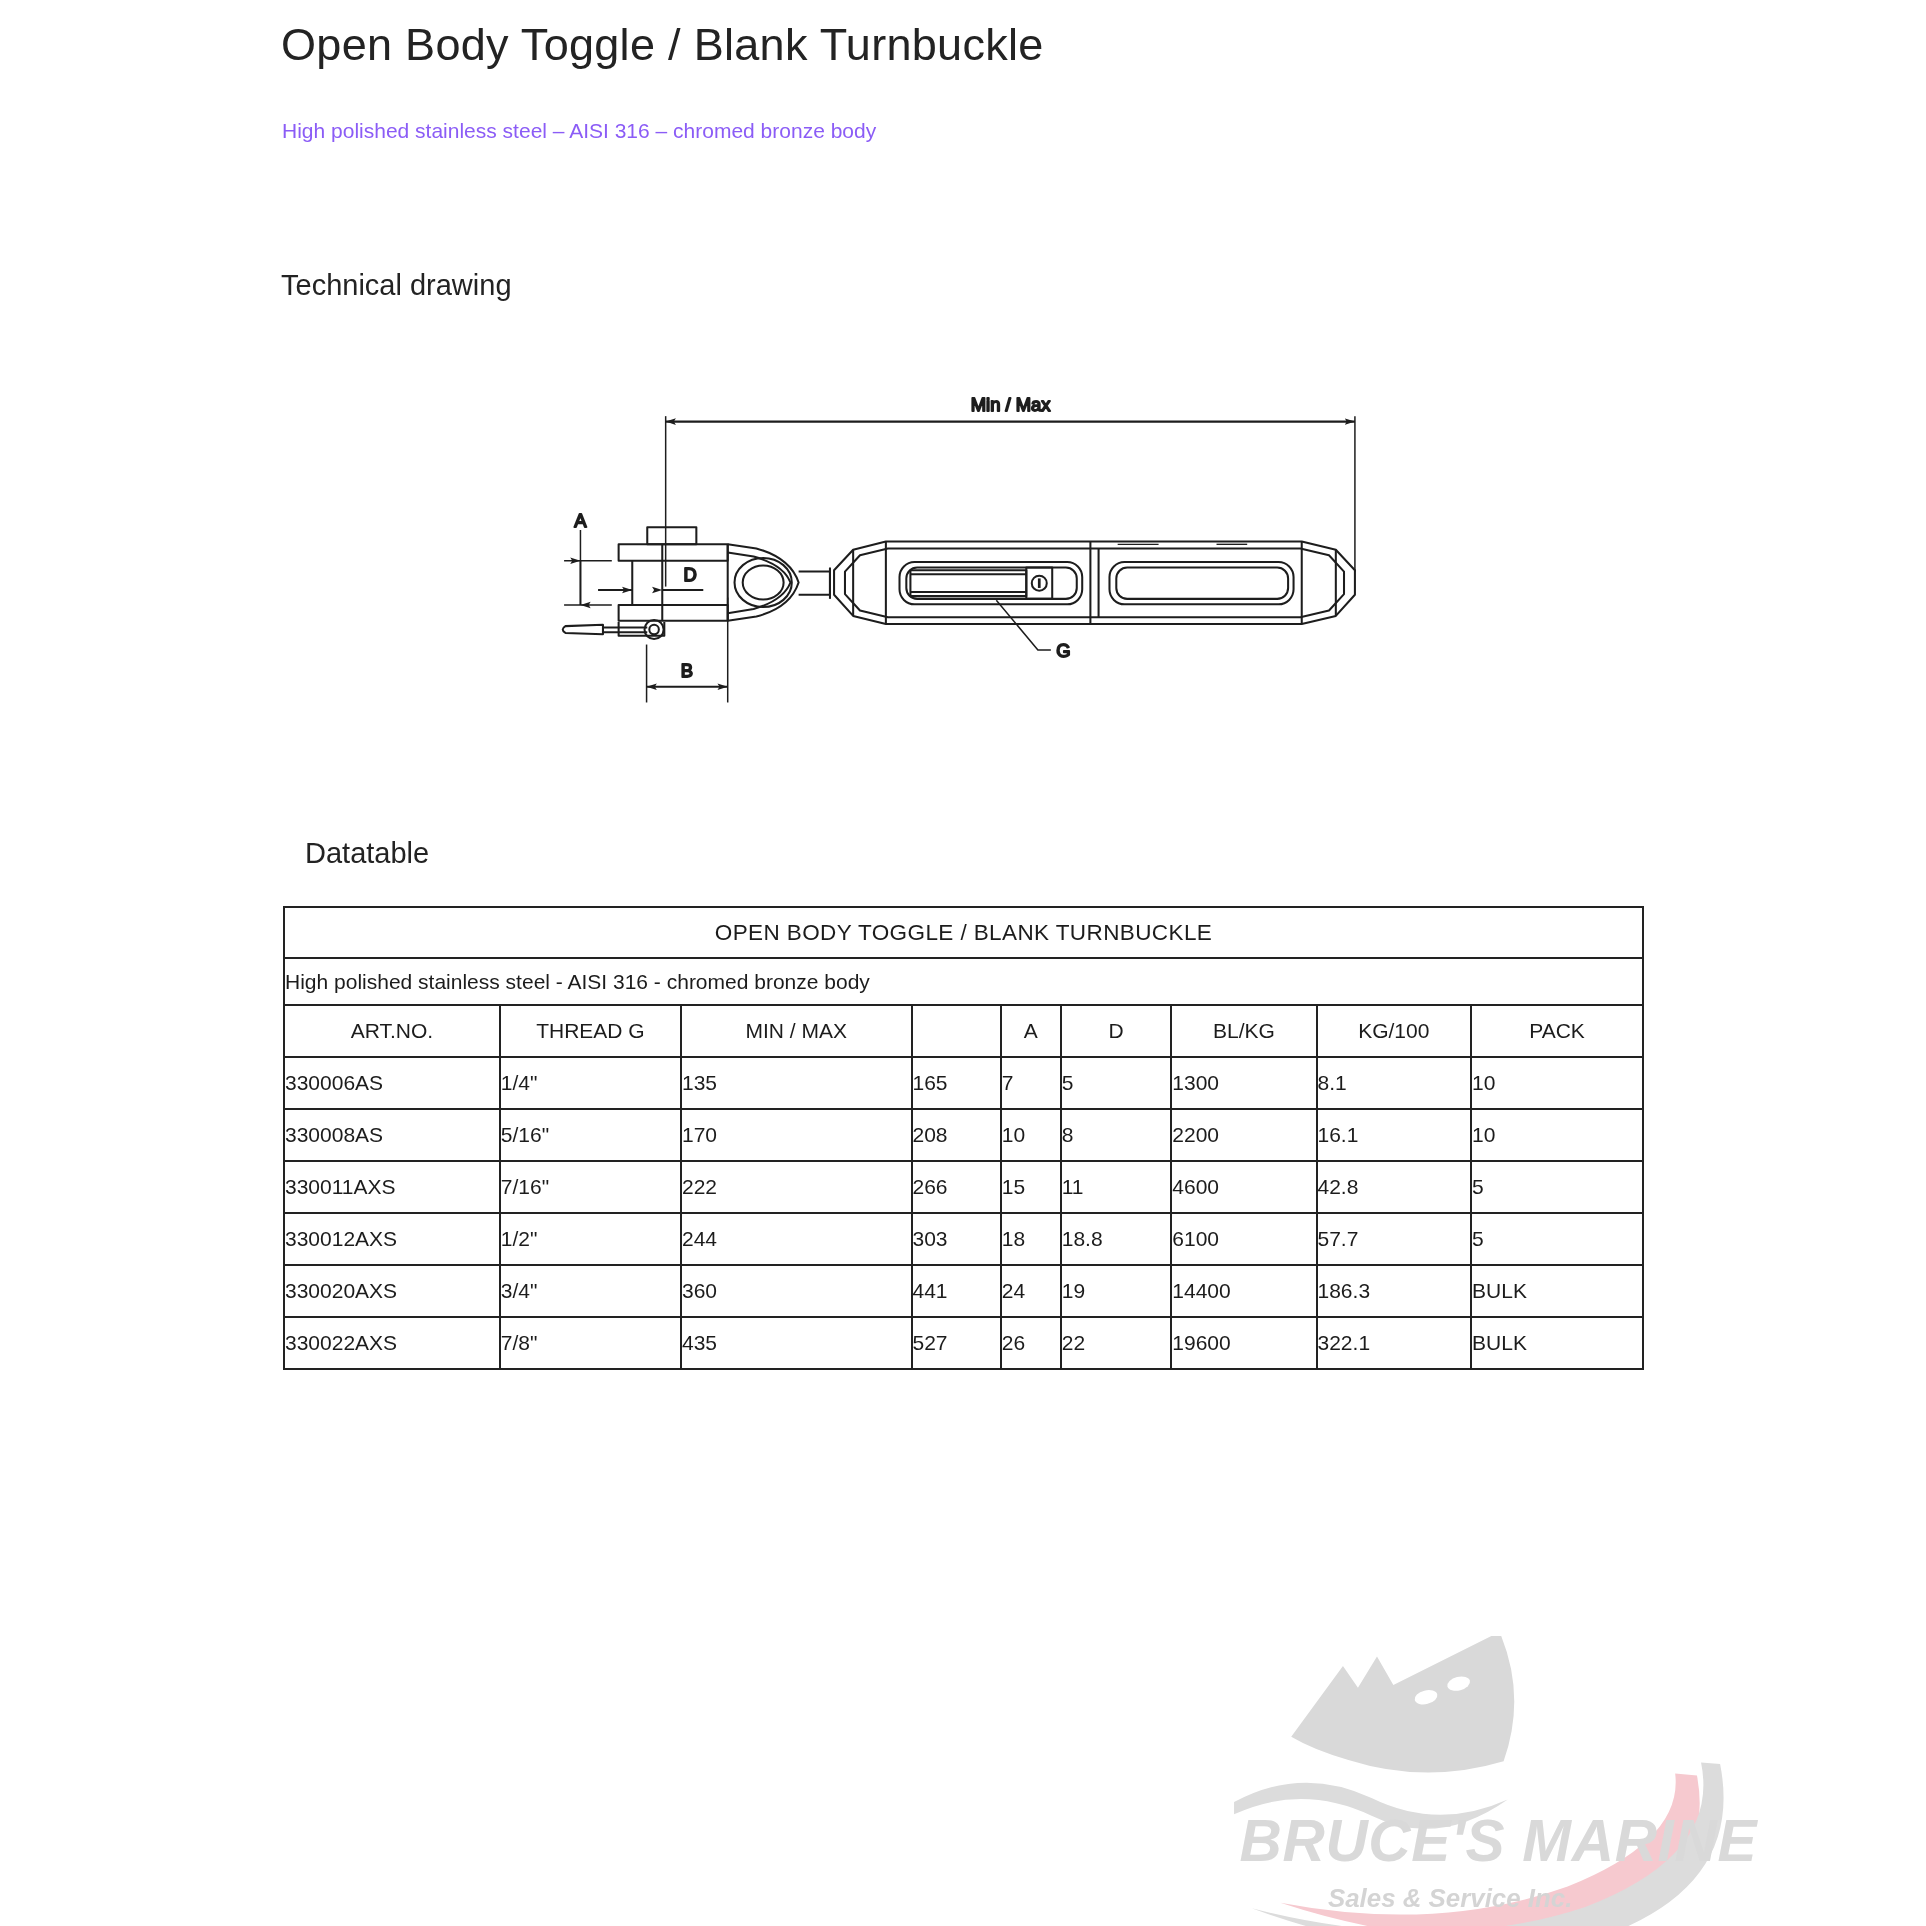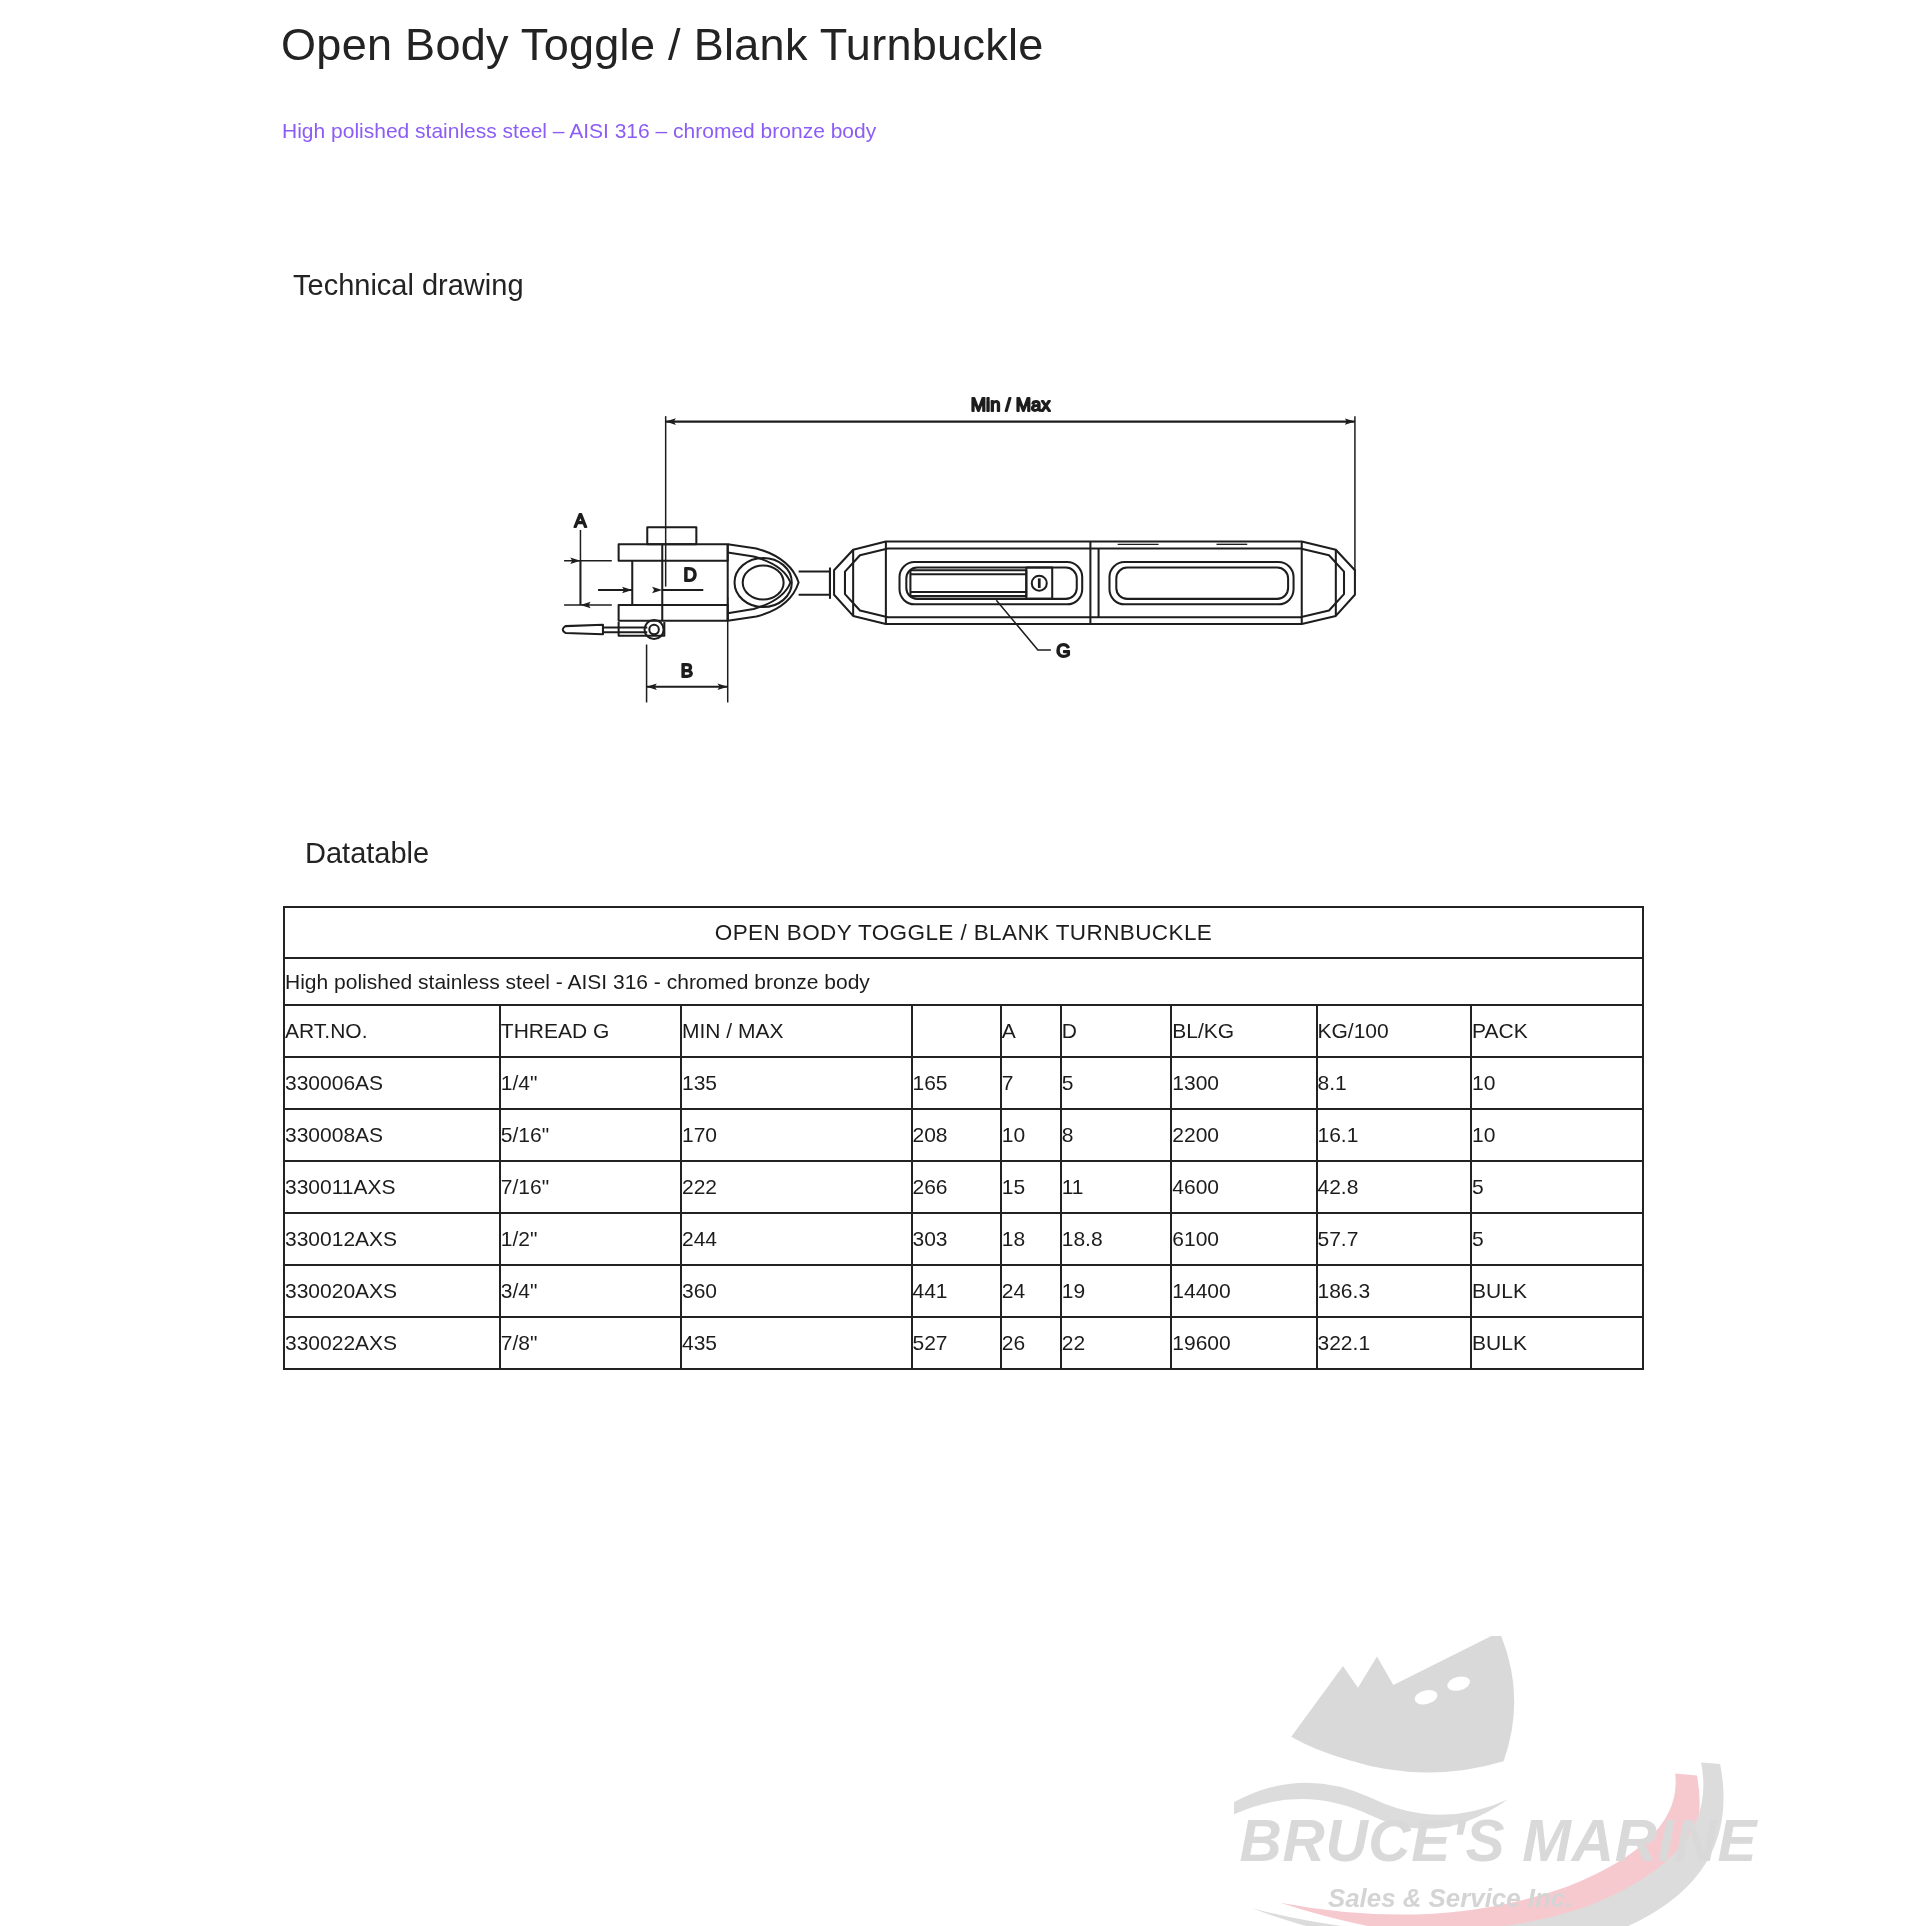--- a/index.html
+++ b/index.html
@@ -38,21 +38,21 @@
   }
 
   
   .section-heading {
     position: absolute;
     font-size: 29px;
     font-weight: 400;
     color: #232323;
     white-space: nowrap;
   }
-  #heading-technical-drawing { left: 281px; top: 269px; margin-left: 12px; }
+  #heading-technical-drawing { left: 281px; top: 269px; }
   #heading-datatable        { left: 305px; top: 837px; }
 
   
   #technical-drawing-figure {
     position: absolute;
     left: 545px;
     top: 382px;
     width: 859px;
     height: 341px;
   }
@@ -91,21 +91,21 @@
     height: 49px;
     letter-spacing: 0.4px;
   }
   .tbl-subtitle-cell {
     text-align: left;
     font-size: 21px;
     font-weight: bold;
     height: 45px;
   }
   .tbl-head-cell {
-    text-align: left;
+    text-align: center;
     font-size: 21px;
     height: 50px;
     padding-left: 7.5px;
   }
   .tbl-cell {
     text-align: left;
     font-size: 21px;
     height: 50px;
     padding-left: 7.5px;
   }

